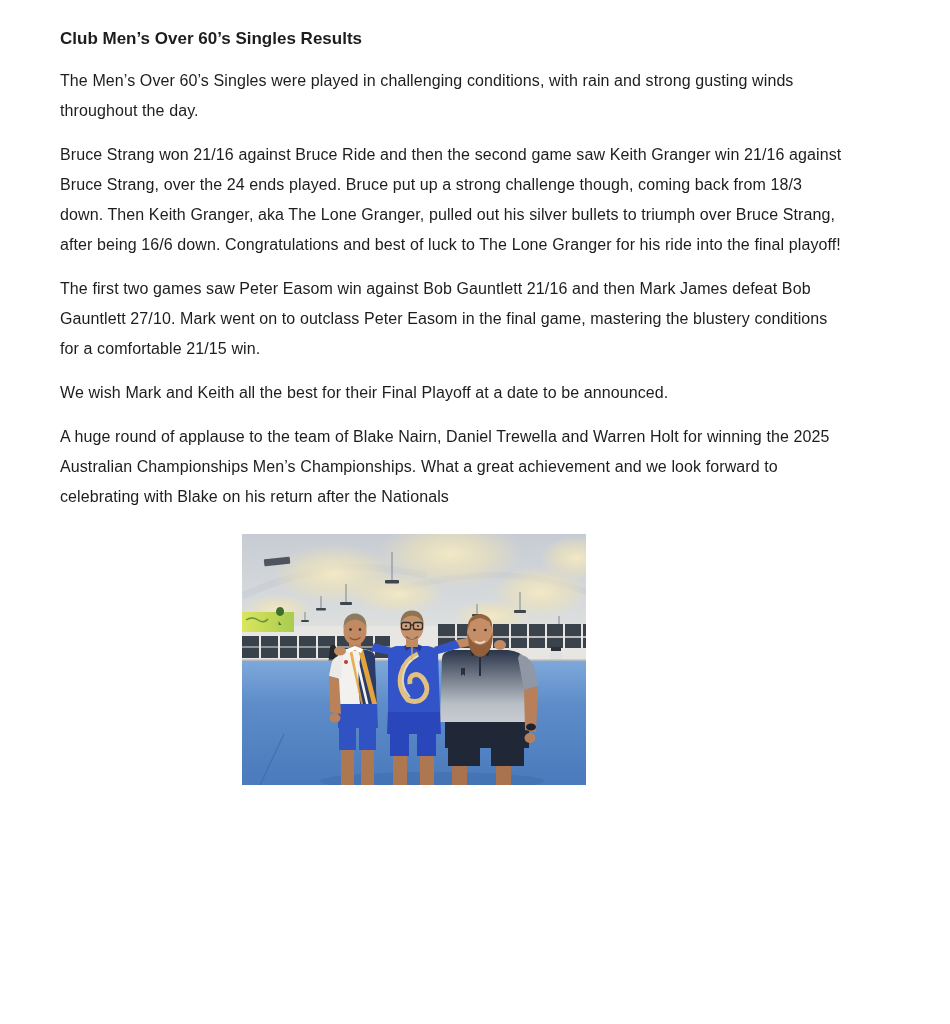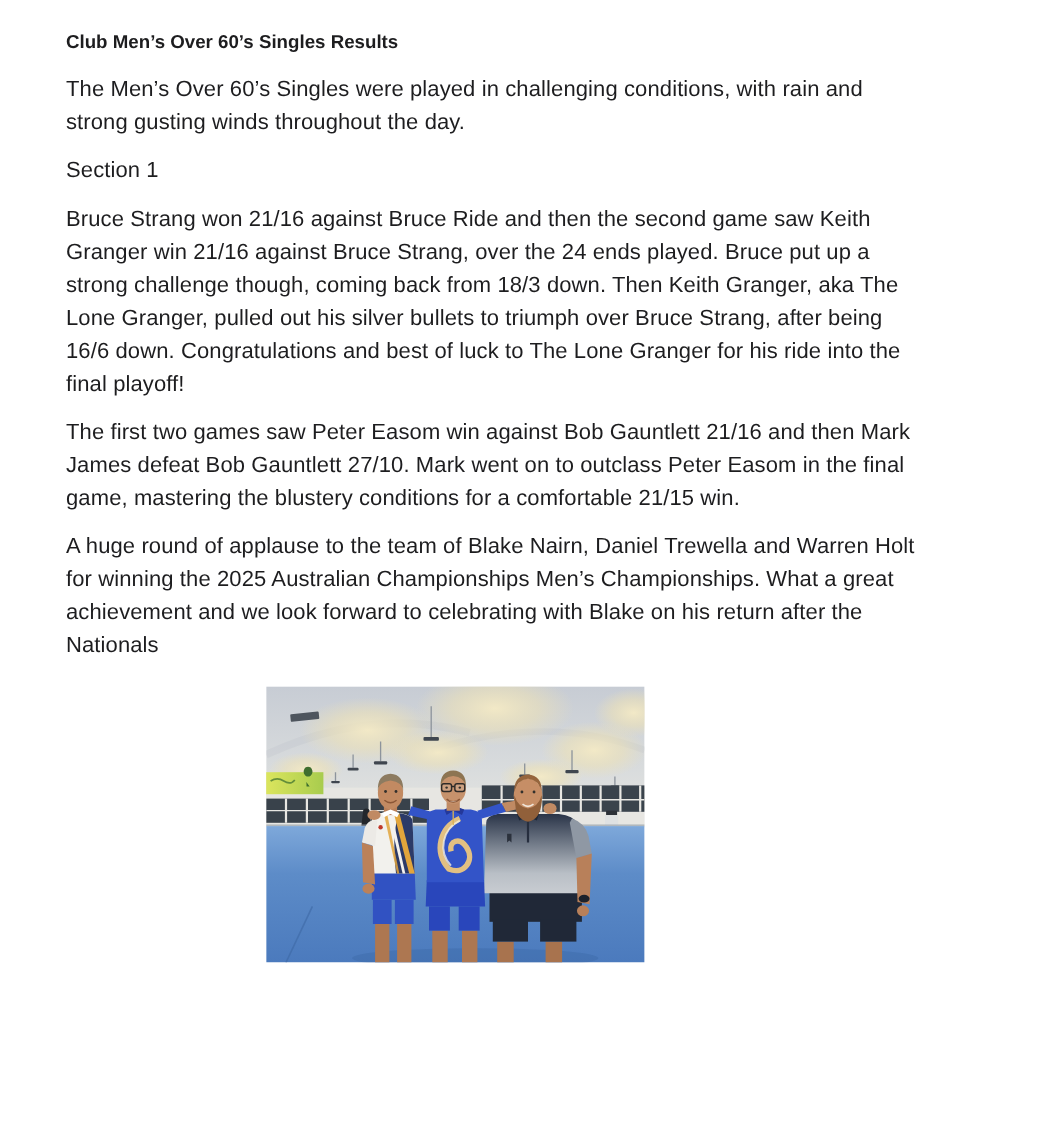--- a/index.html
+++ b/index.html
@@ -3,47 +3,47 @@
 <meta charset="utf-8">
 <style>
   html,body { margin:0; padding:0; background:#ffffff; }
   .page {
     width:950px; min-height:1024px; box-sizing:border-box;
     background:#ffffff; color:#1d1d1f;
     padding:28px 60px 40px 60px;
     font-family:"Liberation Sans", sans-serif;
   }
   .page p {
-    font-size:20px; line-height:30px; margin:0 0 14px 0;
+    font-size:16px; line-height:30px; margin:0 0 14px 0;
     max-width:782px; letter-spacing:0.1px;
   }
   .page h1, .page h2 {
     font-size:17px; line-height:21px; font-weight:700;
     margin:0 0 17px 0; max-width:782px;
   }
   .page h2 { margin-top:4px; }
   figure.photo { margin:22px 0 0 182px; padding:0; line-height:0; }
   figure.photo svg { display:block; }
 </style>
 </head>
 <body>
 
 <div class="page">
 
   <h1>Club Men’s Over 60’s Singles Results</h1>
 
   <p>The Men’s Over 60’s Singles were played in challenging conditions, with rain and strong gusting winds throughout the day.</p>
 
-  <p>Section 1</p>
 
   <p>Bruce Strang won 21/16 against Bruce Ride and then the second game saw Keith Granger win 21/16 against Bruce Strang, over the 24 ends played. Bruce put up a strong challenge though, coming back from 18/3 down. Then Keith Granger, aka The Lone Granger, pulled out his silver bullets to triumph over Bruce Strang, after being 16/6 down. Congratulations and best of luck to The Lone Granger for his ride into the final playoff!</p>
 
 
   <p>The first two games saw Peter Easom win against Bob Gauntlett 21/16 and then Mark James defeat Bob Gauntlett 27/10. Mark went on to outclass Peter Easom in the final game, mastering the blustery conditions for a comfortable 21/15 win.</p>
 
+  <p>We wish Mark and Keith all the best for their Final Playoff at a date to be announced.</p>
 
 
   <p>A huge round of applause to the team of Blake Nairn, Daniel Trewella and Warren Holt for winning the 2025 Australian Championships Men’s Championships. What a great achievement and we look forward to celebrating with Blake on his return after the Nationals</p>
 
   <figure class="photo">
     <svg width="344" height="251" viewBox="0 0 344 251" role="img">
       <defs>
         <linearGradient id="ceilg" x1="0" y1="0" x2="0" y2="1">
           <stop offset="0" stop-color="#c7ccd4"></stop>
           <stop offset="0.6" stop-color="#d9dcdd"></stop>

